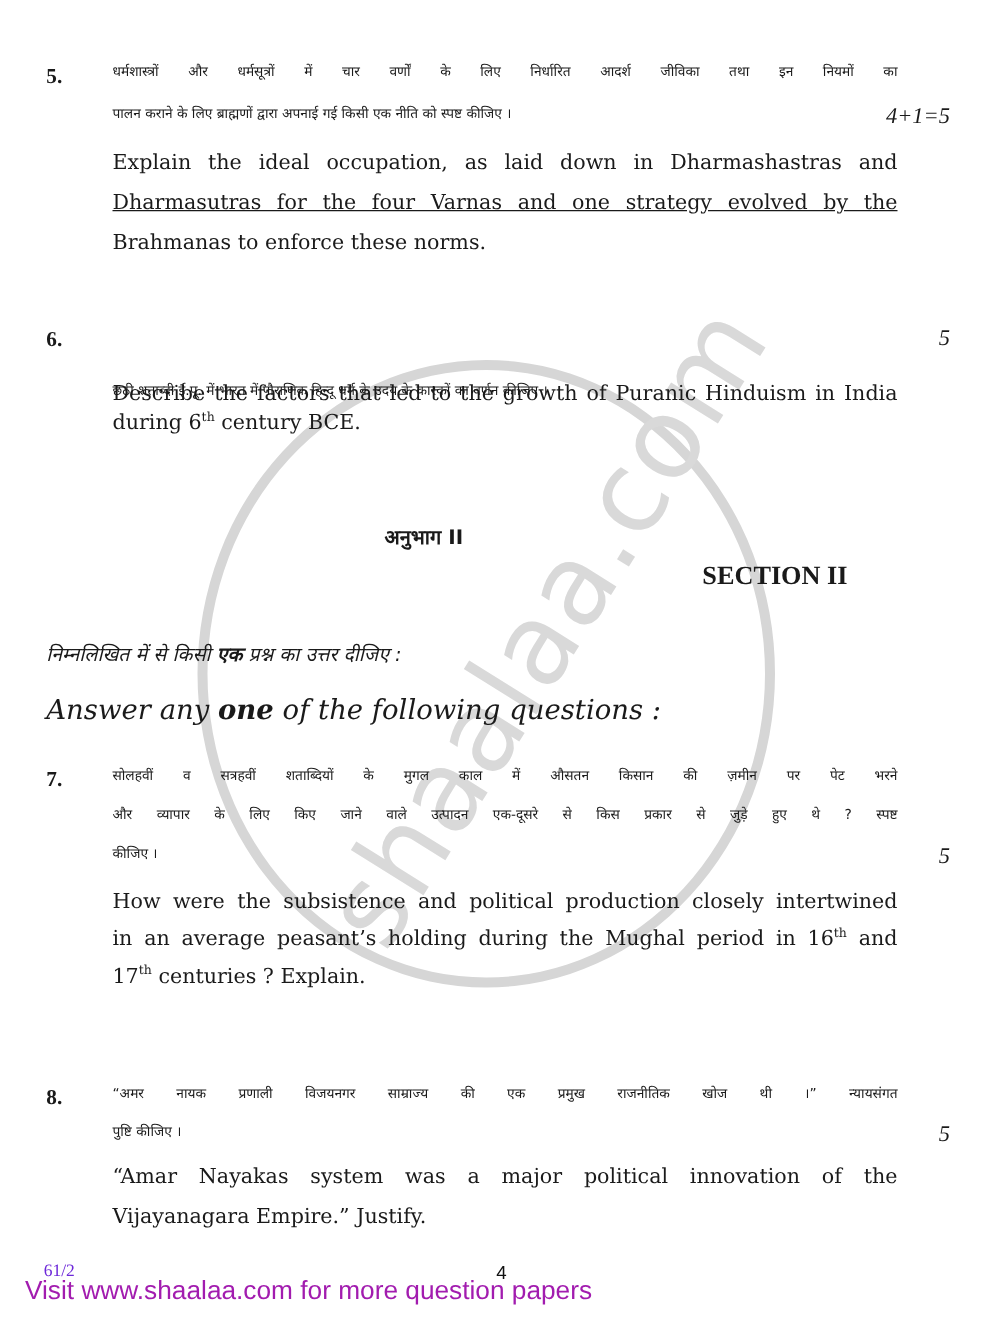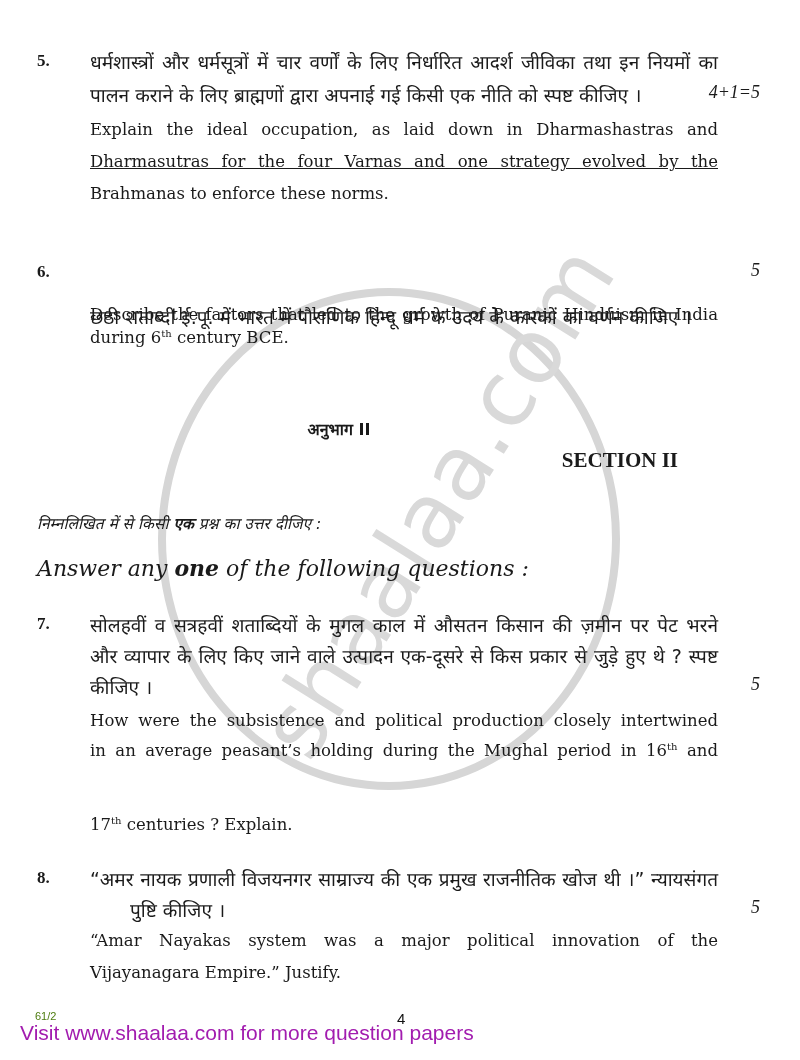--- a/index.html
+++ b/index.html
@@ -58,21 +58,21 @@
     }
     .line {
       position: absolute;
       left: 90px;
       width: 628px;
       font-size: 17px;
       white-space: nowrap;
     }
     .hi {
       font-family: "DejaVu Sans", "Liberation Sans", sans-serif;
-      font-size: 19px;
+      font-size: 11px;
       text-align: justify;
       text-align-last: justify;
     }
     .hi.last { text-align-last: left; }
     .en {
       font-family: "DejaVu Serif", "Liberation Serif", serif;
       font-size: 16.5px;
       text-align: justify;
       text-align-last: justify;
     }
@@ -94,23 +94,23 @@
     .instr {
       position: absolute;
       left: 37px;
       font-style: italic;
       font-size: 22px;
     }
     .footer-code {
       position: absolute;
       left: 35px;
       top: 1010px;
-      font-family: Liberation Sans, sans-serif;
-      font-size: 11px;
-      color: #4d7c0f;
+      font-family: Liberation Serif, serif;
+      font-size: 14px;
+      color: #6d28d9;
     }
     .footer-page {
       position: absolute;
       left: 397px;
       top: 1010px;
       font-family: "Liberation Sans", sans-serif;
       font-size: 15px;
       color: #111;
     }
     .footer-visit {
@@ -154,25 +154,25 @@
     <div class="instr" style="top:512px; font-family:'DejaVu Sans', sans-serif; font-size:15.5px;"><span>निम्नलिखित में से किसी </span><b>एक</b><span> प्रश्न का उत्तर दीजिए :</span></div>
     <div class="instr" style="top:555px; font-family:'DejaVu Serif', serif;"><span>Answer any </span><b>one</b><span> of the following questions :</span></div>
 
     <div class="qnum" style="top:614px;">7.</div>
     <div class="line hi" style="top:612px;">सोलहवीं व सत्रहवीं शताब्दियों के मुगल काल में औसतन किसान की ज़मीन पर पेट भरने</div>
     <div class="line hi" style="top:643px;">और व्यापार के लिए किए जाने वाले उत्पादन एक-दूसरे से किस प्रकार से जुड़े हुए थे ? स्पष्ट</div>
     <div class="line hi last" style="top:674px;">कीजिए ।</div>
     <div class="marks" style="top:674px;">5</div>
     <div class="line en" style="top:711px;">How were the subsistence and political production closely intertwined</div>
     <div class="line en" style="top:741px;"><span>in an average peasant’s holding during the Mughal period in 16</span><sup>th</sup><span> and</span></div>
-    <div class="line en last" style="top:771px;margin-top:44px;"><span>17</span><sup>th</sup><span> centuries ? Explain.</span></div>
+    <div class="line en last" style="top:771px;"><span>17</span><sup>th</sup><span> centuries ? Explain.</span></div>
 
     <div class="qnum" style="top:868px;">8.</div>
     <div class="line hi" style="top:866px;">“अमर नायक प्रणाली विजयनगर साम्राज्य की एक प्रमुख राजनीतिक खोज थी ।” न्यायसंगत</div>
-    <div class="line hi last" style="top:897px;margin-left:40px;">पुष्टि कीजिए ।</div>
+    <div class="line hi last" style="top:897px;">पुष्टि कीजिए ।</div>
     <div class="marks" style="top:897px;">5</div>
     <div class="line en" style="top:931px;">“Amar Nayakas system was a major political innovation of the</div>
     <div class="line en last" style="top:963px;">Vijayanagara Empire.” Justify.</div>
 
     <div class="footer-code">61/2</div>
     <div class="footer-page">4</div>
     <div class="footer-visit">Visit www.shaalaa.com for more question papers</div>
 
   </div>
 </div>

